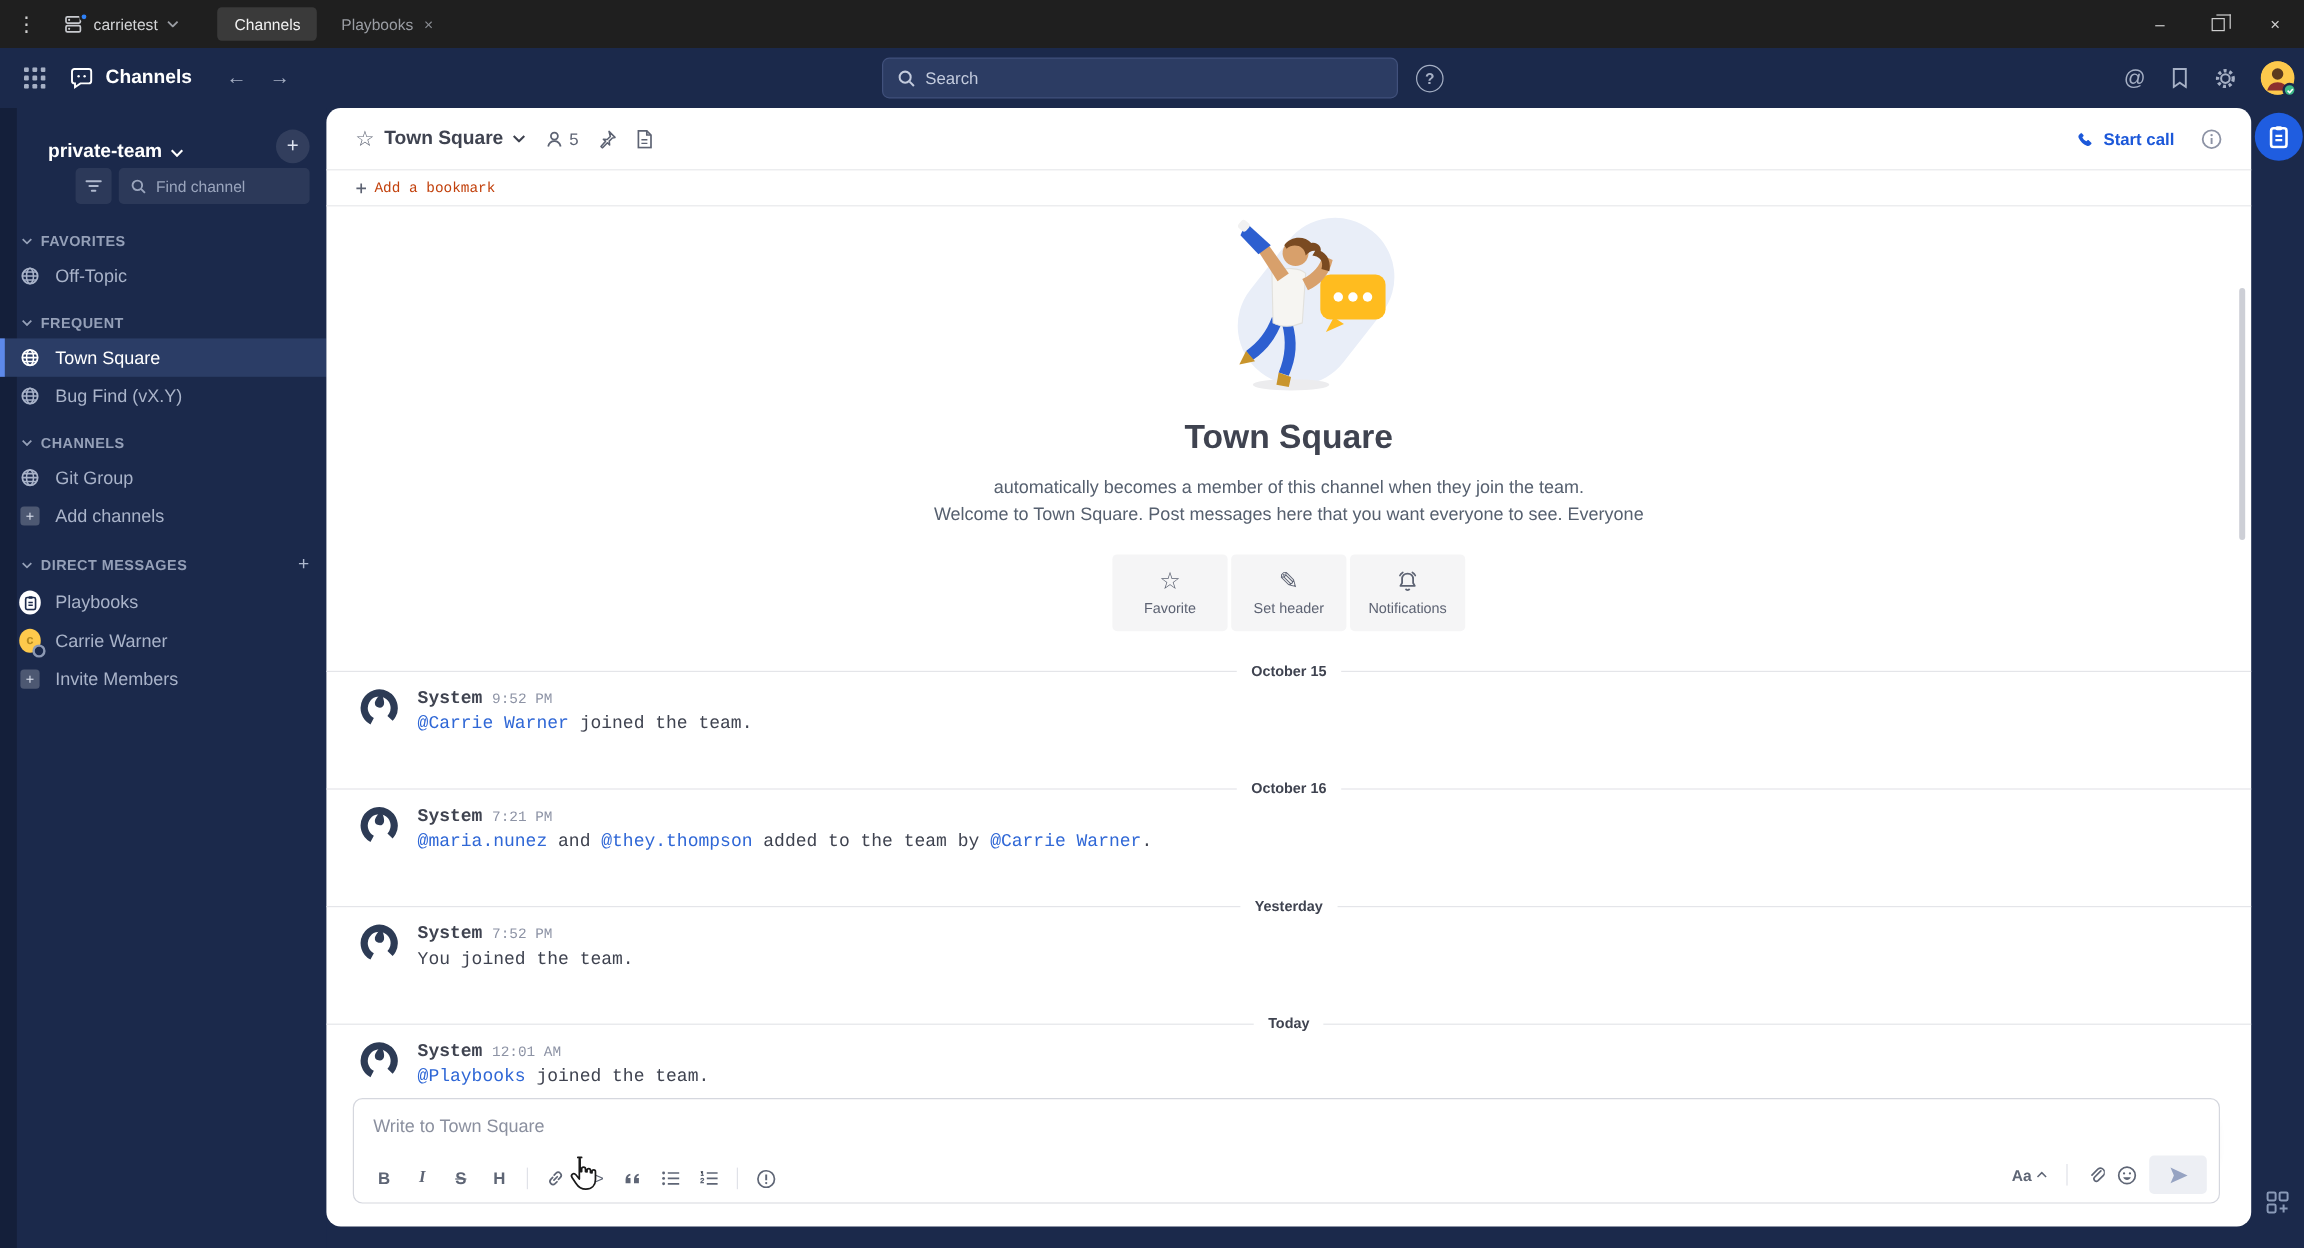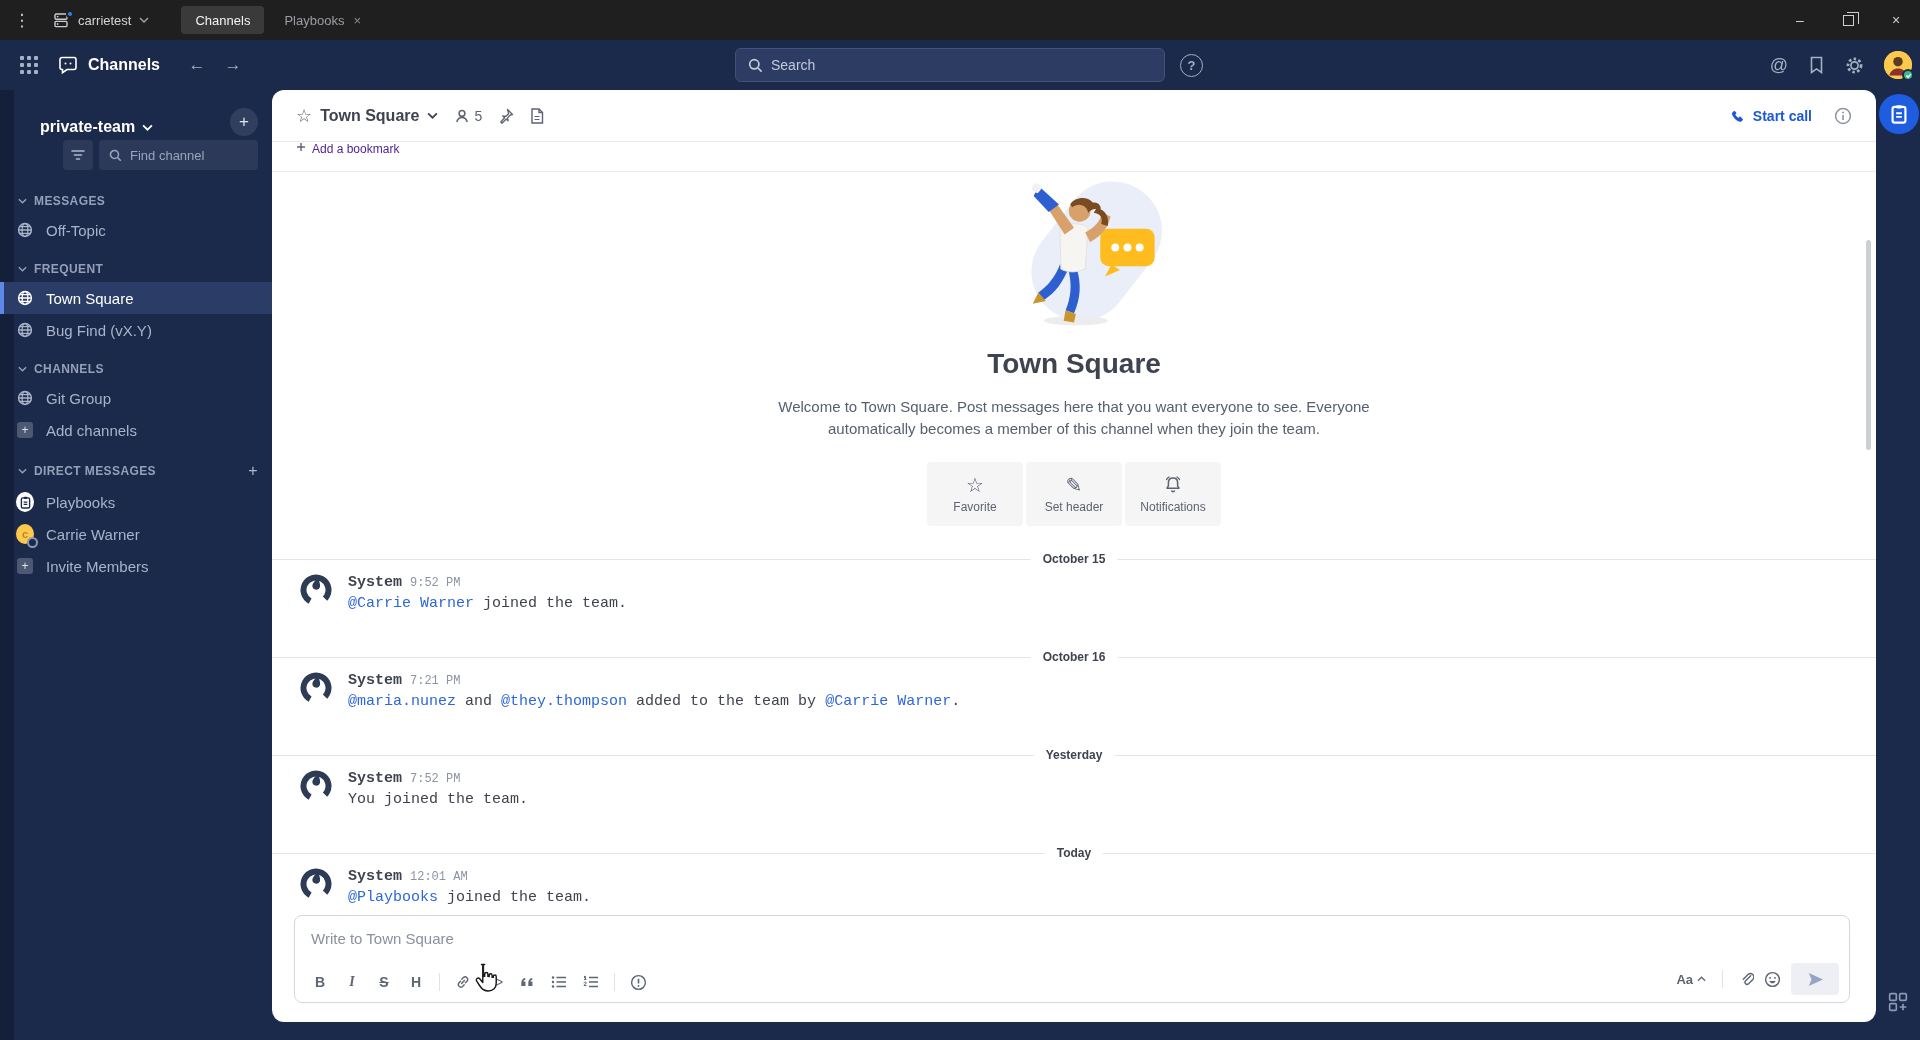--- a/index.html
+++ b/index.html
@@ -63,21 +63,21 @@
   
   .content { position:absolute; top:90px; left:272px; width:1604px; height:932px; background:#fff; border-radius:12px; color:#3f4350; }
   .chan-header { height:52px; display:flex; align-items:center; padding:0 24px; border-bottom:1px solid #e8e9ec; }
   .chan-title { display:flex; align-items:center; gap:8px; margin-left:8px; font-size:16px; font-weight:700; color:#3f4350; }
   .chan-star { font-size:18px; color:#5d6373; }
   .chan-meta { display:flex; align-items:center; gap:4px; margin-left:16px; color:#5d6373; font-size:14px; }
   .hdr-ic { margin-left:16px; color:#5d6373; }
   .chan-right { margin-left:auto; display:flex; align-items:center; gap:22px; }
   .start-call { display:flex; align-items:center; gap:8px; color:#1c58d9; font-size:14px; font-weight:700; }
   .info-ic { color:#8d93a5; }
-  .bookmark-bar { height:30px; display:flex; align-items:flex-start; padding:0 24px; border-bottom:1px solid #e8e9ec; font-size:12px; color:#4c1d95; gap:6px; }
+  .bookmark-bar { height:30px; display:flex; align-items:center; padding:0 24px; border-bottom:1px solid #e8e9ec; font-size:12px; color:#c2410c; gap:6px;font-family:Liberation Mono, monospace; }
 
   
   .feed { position:relative; }
   .intro { text-align:center; padding-top:8px; }
   .intro .illus { margin:0 auto; width:190px; height:150px; }
   .intro h1 { font-size:28px; font-weight:700; color:#3f4350; margin-top:18px; }
   .intro .desc { margin-top:16px; font-size:15px; line-height:22px; color:#56606f; }
   .intro-btns { margin-top:22px; display:flex; justify-content:center; gap:3px; }
   .intro-btn { width:96px; height:64px; background:#f5f5f6; border-radius:4px; display:flex; flex-direction:column; align-items:center; justify-content:center; gap:5px; color:#5d6373; }
   .intro-btn .lbl { font-size:12px; }
@@ -249,21 +249,21 @@
           <path d="M10 10l3.6 3.6" stroke="#9aa5bd" stroke-width="1.8"></path>
         </svg>
       <span>Find channel</span>
     </span>
   </div>
 
   <div class="sec-head">
     <svg width="9" height="6" viewBox="0 0 10 6">
         <path d="M1 1l4 4 4-4" fill="none" stroke="#95a0b8" stroke-width="1.6"></path>
       </svg>
-    <span>MESSAGES</span>
+    <span>FAVORITES</span>
   </div>
   <div class="sb-item">
     <span class="ic">
         <svg width="16" height="16" viewBox="0 0 16 16">
           <circle cx="8" cy="8" r="6.4" fill="none" stroke="#a9b3c9" stroke-width="1.5"></circle>
           <ellipse cx="8" cy="8" rx="2.9" ry="6.4" fill="none" stroke="#a9b3c9" stroke-width="1.3"></ellipse>
           <path d="M1.6 8h12.8M2.6 4.7h10.8M2.6 11.3h10.8" stroke="#a9b3c9" stroke-width="1.3"></path>
         </svg>
       </span>
     <span>Off-Topic</span>
@@ -435,22 +435,22 @@
 
           <path d="M112 56c10-5 16-12 18-21l9 4c-3 13-11 22-22 27z" fill="#d8a06b"></path>
 
           <circle cx="106" cy="33" r="11.5" fill="#d8a06b"></circle>
           <path d="M96 26c5-8 18-9 24-2 6-1 10 4 8 9-5-4-9-2-13 2-1-9-11-11-17-6z" fill="#7a4a21"></path>
           <path d="M124 30c9 1 14 9 12 19l-7-2c2-7-1-11-8-12z" fill="#7a4a21"></path>
         </svg>
       </div>
       <h1>Town Square</h1>
       <div class="desc">
+        <div>automatically becomes a member of this channel when they join the team.</div>
         <div>Welcome to Town Square. Post messages here that you want everyone to see. Everyone</div>
-        <div>automatically becomes a member of this channel when they join the team.</div>
       </div>
       <div class="intro-btns">
         <div class="intro-btn">
           <span class="big">☆</span>
           <span class="lbl">Favorite</span>
         </div>
         <div class="intro-btn">
           <span class="big">✎</span>
           <span class="lbl">Set header</span>
         </div>

